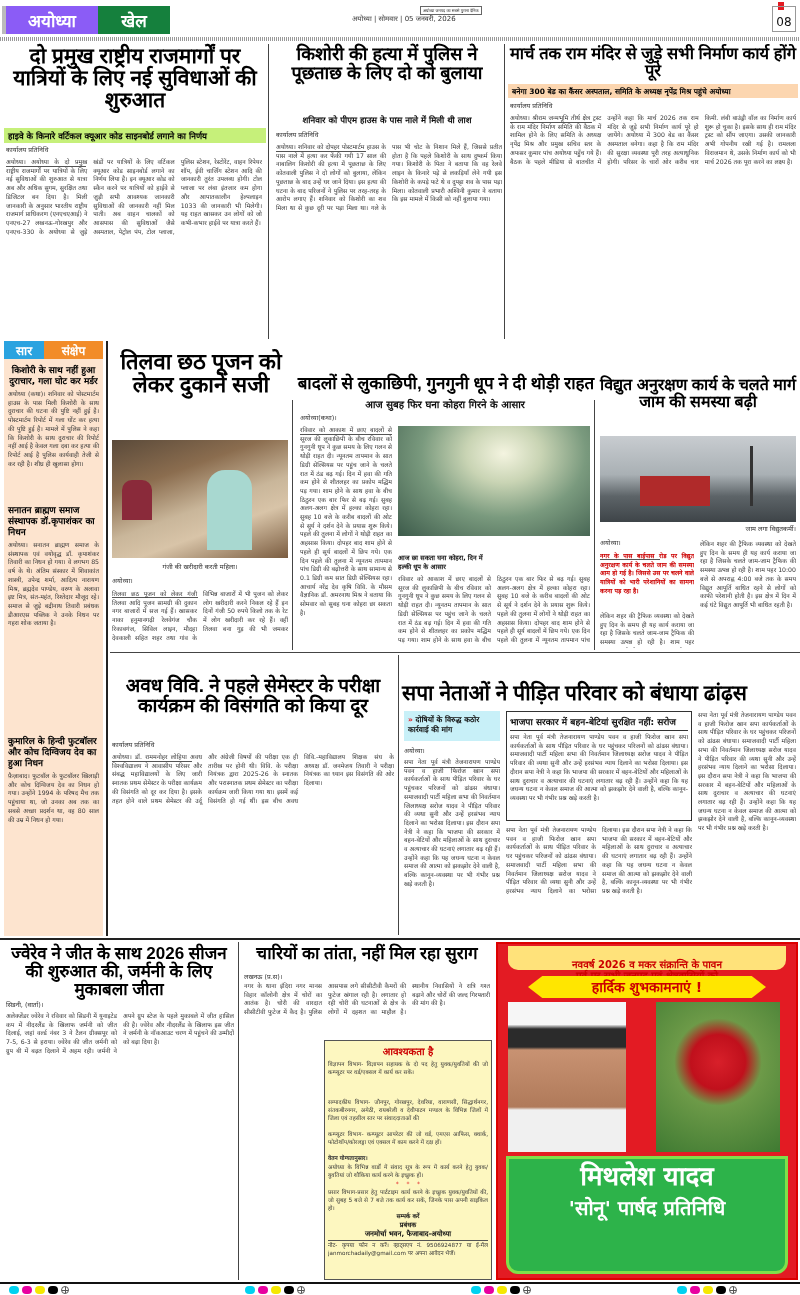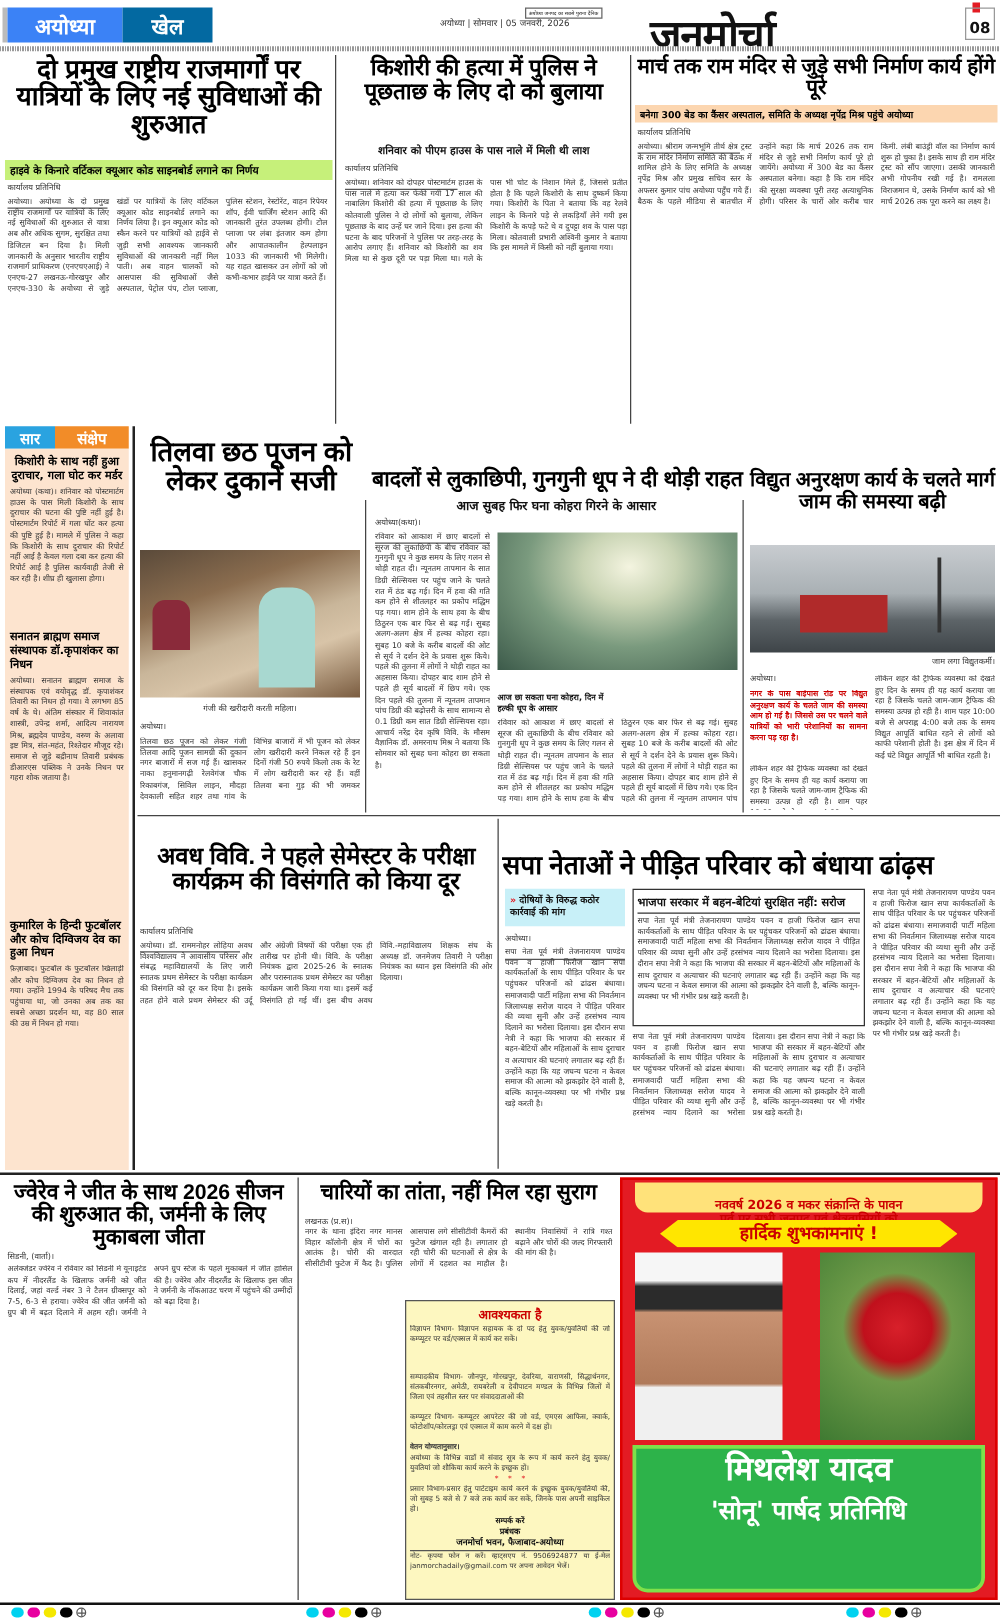--- a/index.html
+++ b/index.html
@@ -1,25 +1,25 @@
 <!DOCTYPE html>
 <html><head>
 <meta charset="utf-8">
 <style>
 *{box-sizing:border-box;margin:0;padding:0}
 body{width:800px;height:1295px;background:#fff;font-family:"DejaVu Sans",sans-serif;color:#111;position:relative;overflow:hidden}
 .abs{position:absolute}
 .masthead{left:0;top:0;width:800px;height:38px}
-.tag-red{left:6px;top:6px;width:92px;height:28px;background:#3b82f6;color:#fff;font-weight:bold;font-size:17px;display:flex;align-items:center;justify-content:center}
-.tag-black{left:98px;top:6px;width:72px;height:28px;background:#0369a1;color:#fff;font-weight:bold;font-size:17px;display:flex;align-items:center;justify-content:center}
+.tag-red{left:6px;top:6px;width:92px;height:28px;background:#8b5cf6;color:#fff;font-weight:bold;font-size:17px;display:flex;align-items:center;justify-content:center}
+.tag-black{left:98px;top:6px;width:72px;height:28px;background:#15803d;color:#fff;font-weight:bold;font-size:17px;display:flex;align-items:center;justify-content:center}
 .tag-gray{left:2px;top:6px;width:4px;height:28px;background:#bbb}
 .dateline{left:352px;top:14px;font-size:7px;color:#333}
 .brand{left:418px;top:2px;font-size:34px;font-weight:bold;letter-spacing:-1px;font-family:"DejaVu Serif",serif}
 .brand-small{left:420px;top:6px;font-size:4px;border:1px solid #666;padding:1px 2px}
-.pageno{left:772px;top:6px;width:24px;height:26px;border:1px solid #999;font-size:12px;font-weight:bold;display:flex;align-items:flex-end;justify-content:center;padding-bottom:2px}
+.pageno{left:772px;top:6px;width:24px;height:26px;border:1px solid #999;font-size:12px;font-weight:normal;display:flex;align-items:flex-end;justify-content:center;padding-bottom:2px}
 .pageflag{left:778px;top:2px;width:6px;height:8px;background:#e31b23}
 .hatch{left:0;top:37px;width:800px;height:4px;background:repeating-linear-gradient(90deg,#999 0 1px,#fff 1px 2px)}
 .h1{font-weight:bold;line-height:1.05;color:#000;font-family:"Liberation Sans",sans-serif}
 .sub{font-weight:bold;font-size:11px;padding:2px 4px}
 .body{font-size:6.2px;line-height:8.7px;color:#333;text-align:justify;overflow:hidden}
 .byline{font-size:6.5px;color:#333;border-bottom:1px solid #555;padding-bottom:12px;margin-bottom:2px}
 .vline{width:1px;background:#444}
 .hline{height:1px;background:#444}
 .photo{overflow:hidden}
 .caption{font-size:6.5px;color:#333;text-align:center}
@@ -36,21 +36,20 @@
 </style>
 </head>
 <body>
 
 <div class="abs masthead">
   <div class="abs tag-gray"></div>
   <div class="abs tag-red">अयोध्या</div>
   <div class="abs tag-black">खेल</div>
   <div class="abs dateline">अयोध्या | सोमवार | 05 जनवरी, 2026</div>
   <div class="abs brand-small">अयोध्या जनपद का सबसे पुराना दैनिक</div>
-  <div class="abs brand" style="left:520px;top:4px">जनमोर्चा</div>
   <div class="abs pageflag"></div>
   <div class="abs pageno">08</div>
 </div>
 <div class="abs hatch"></div>
 
 <div class="abs h1" style="left:4px;top:45px;width:262px;font-size:21px;text-align:center">दो प्रमुख राष्ट्रीय राजमार्गों पर यात्रियों के लिए नई सुविधाओं की शुरुआत</div>
 <div class="abs sub" style="left:4px;top:128px;width:262px;background:#c6f07a;font-size:8.5px;color:#000">हाइवे के किनारे वर्टिकल क्यूआर कोड साइनबोर्ड लगाने का निर्णय</div>
 <div class="abs byline" style="left:6px;top:145px;width:80px">कार्यालय प्रतिनिधि</div>
 <div class="abs body" style="left:6px;top:158px;width:256px;height:180px;column-count:3;column-gap:6px">अयोध्या। अयोध्या के दो प्रमुख राष्ट्रीय राजमार्गों पर यात्रियों के लिए नई सुविधाओं की शुरुआत से यात्रा अब और अधिक सुगम, सुरक्षित तथा डिजिटल बन दिया है। मिली जानकारी के अनुसार भारतीय राष्ट्रीय राजमार्ग प्राधिकरण (एनएचएआई) ने एनएच-27 लखनऊ-गोरखपुर और एनएच-330 के अयोध्या से जुड़े खंडों पर यात्रियों के लिए वर्टिकल क्यूआर कोड साइनबोर्ड लगाने का निर्णय लिया है। इन क्यूआर कोड को स्कैन करने पर यात्रियों को हाईवे से जुड़ी सभी आवश्यक जानकारी सुविधाओं की जानकारी नहीं मिल पाती। अब वाहन चालकों को आसपास की सुविधाओं जैसे अस्पताल, पेट्रोल पंप, टोल प्लाजा, पुलिस स्टेशन, रेस्टोरेंट, वाहन रिपेयर शॉप, ईवी चार्जिंग स्टेशन आदि की जानकारी तुरंत उपलब्ध होगी। टोल प्लाजा पर लंबा इंतजार कम होगा और आपातकालीन हेल्पलाइन 1033 की जानकारी भी मिलेगी। यह राहत खासकर उन लोगों को जो कभी-कभार हाईवे पर यात्रा करते हैं।</div>
 <div class="abs vline" style="left:268px;top:44px;height:295px"></div>

